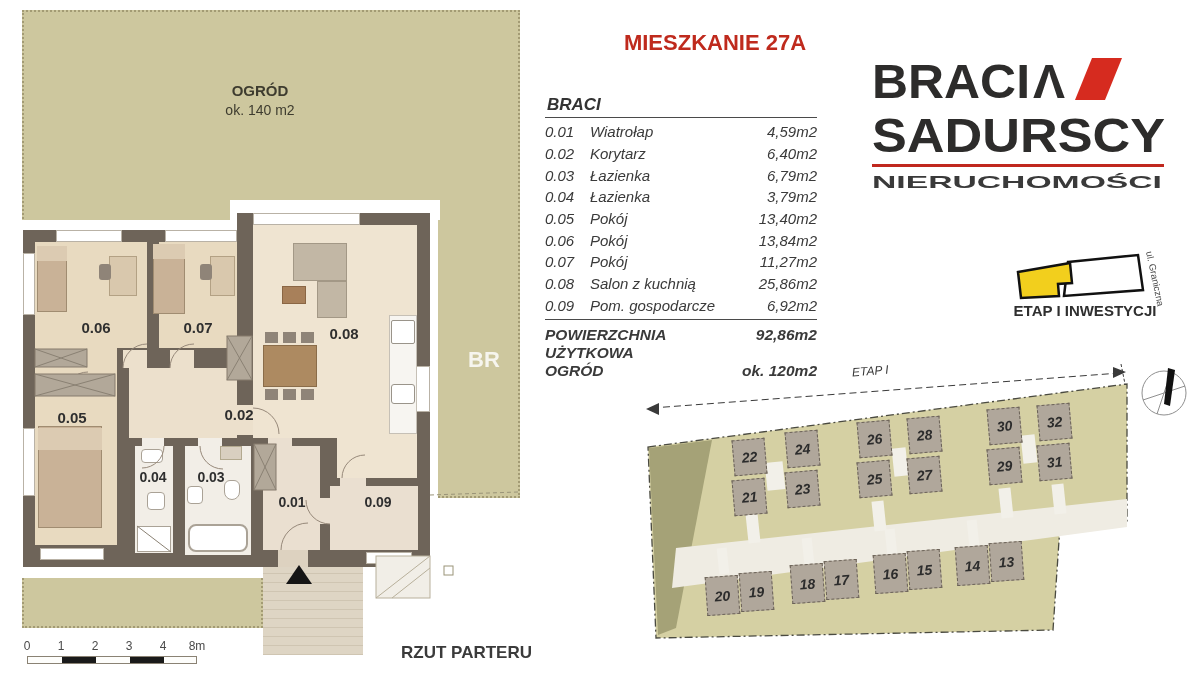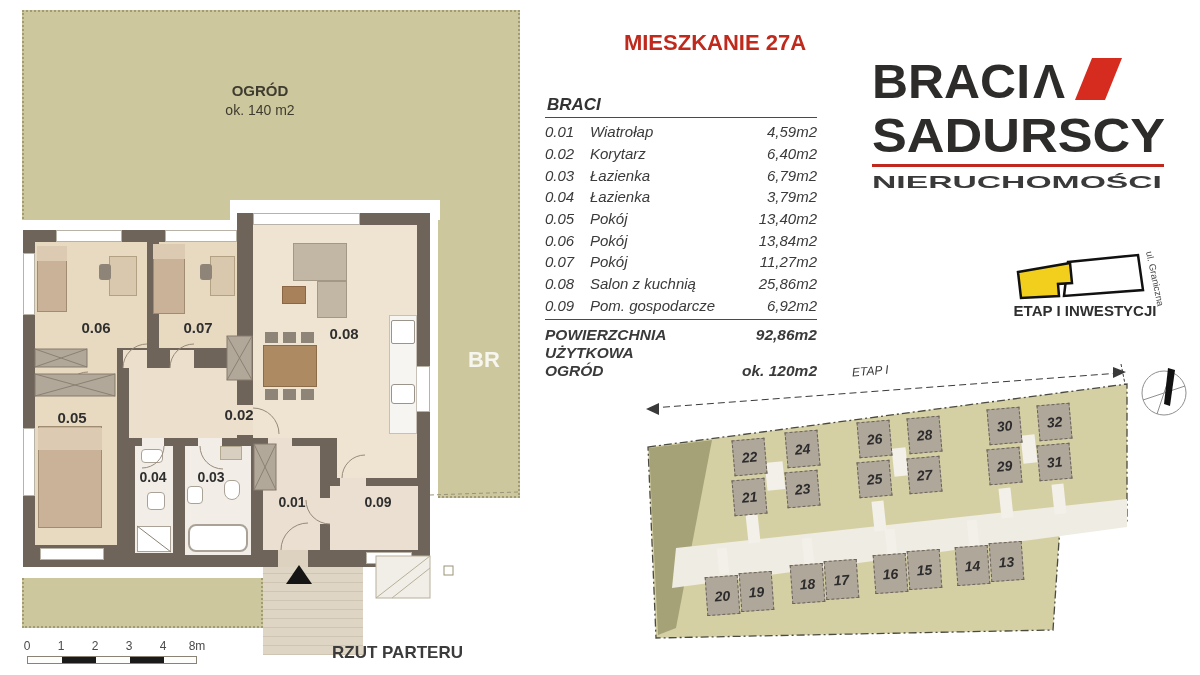--- a/index.html
+++ b/index.html
@@ -180,21 +180,21 @@
   <span class="scale-tick" style="left:61px;">1</span>
   <span class="scale-tick" style="left:95px;">2</span>
   <span class="scale-tick" style="left:129px;">3</span>
   <span class="scale-tick" style="left:163px;">4</span>
   <span class="scale-tick" style="left:197px;">8m</span>
   <div class="scale-bar">
     <div class="scale-seg" style="left:34px;width:34px;"></div>
     <div class="scale-seg" style="left:102px;width:34px;"></div>
   </div>
 
-  <div class="caption" style="left:332px;top:643px;width:200px;text-align:left;">RZUT PARTERU</div>
+  <div class="caption" style="left:332px;top:643px;width:200px;text-align:right;">RZUT PARTERU</div>
 
   <div class="watermark">BR</div>
 
   <div class="title-red">MIESZKANIE 27A</div>
   <div class="tbl-head" style="top:95px;">BRACI</div>
   <div class="tbl-rule" style="top:117px;"></div>
 
   <div class="tbl-rows">
     <div class="trow">
         <span class="no">0.01</span>

